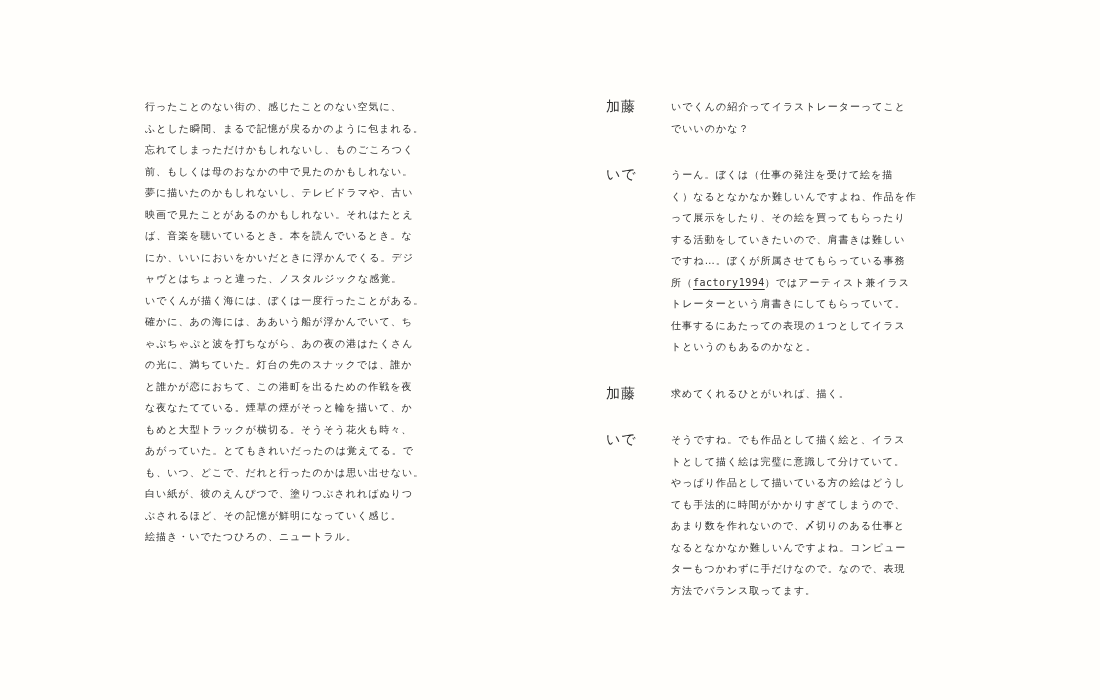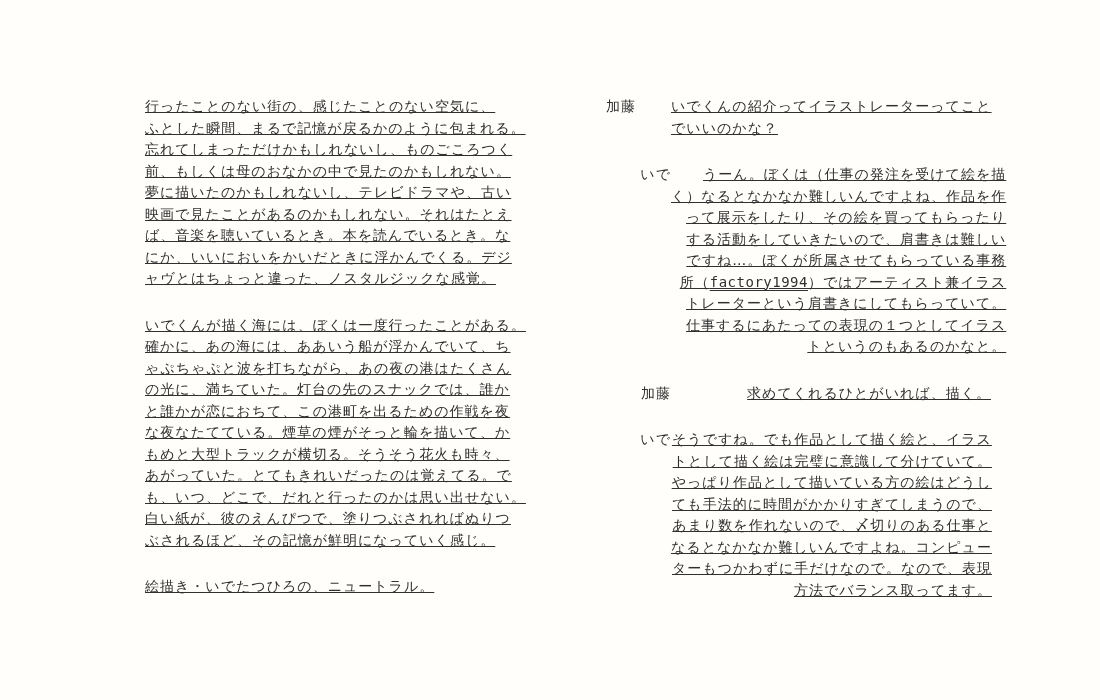--- a/index.html
+++ b/index.html
@@ -14,29 +14,28 @@
     color: #303030;
     margin: 0 auto;
   }
   .col {
     position: absolute;
     top: 96px;
   }
   .col-left  { left: 145px; width: 360px; }
   .col-right { left: 606px; width: 385px; }
   .line {
-    font-size: 14px;
+    font-size: 10px;
     line-height: 21.5px;
     letter-spacing: 1px;
     white-space: nowrap;
-    text-decoration: underline;
   }
-  .para + .para { margin-top: 25px; }
+  .para + .para { }
   .block { display: flex; align-items: flex-start; }
-  .block + .block { margin-top: 25px; text-align: right; }
+  .block + .block { margin-top: 25px; }
   .speaker-cell {
     width: 65px;
     flex: 0 0 65px;
     font-size: 14px;
     line-height: 21.5px;
     letter-spacing: 1px;
   }
   .lines-cell { flex: 1 1 auto; }
   .inline-link {
     font-family: "DejaVu Sans Mono", monospace;

